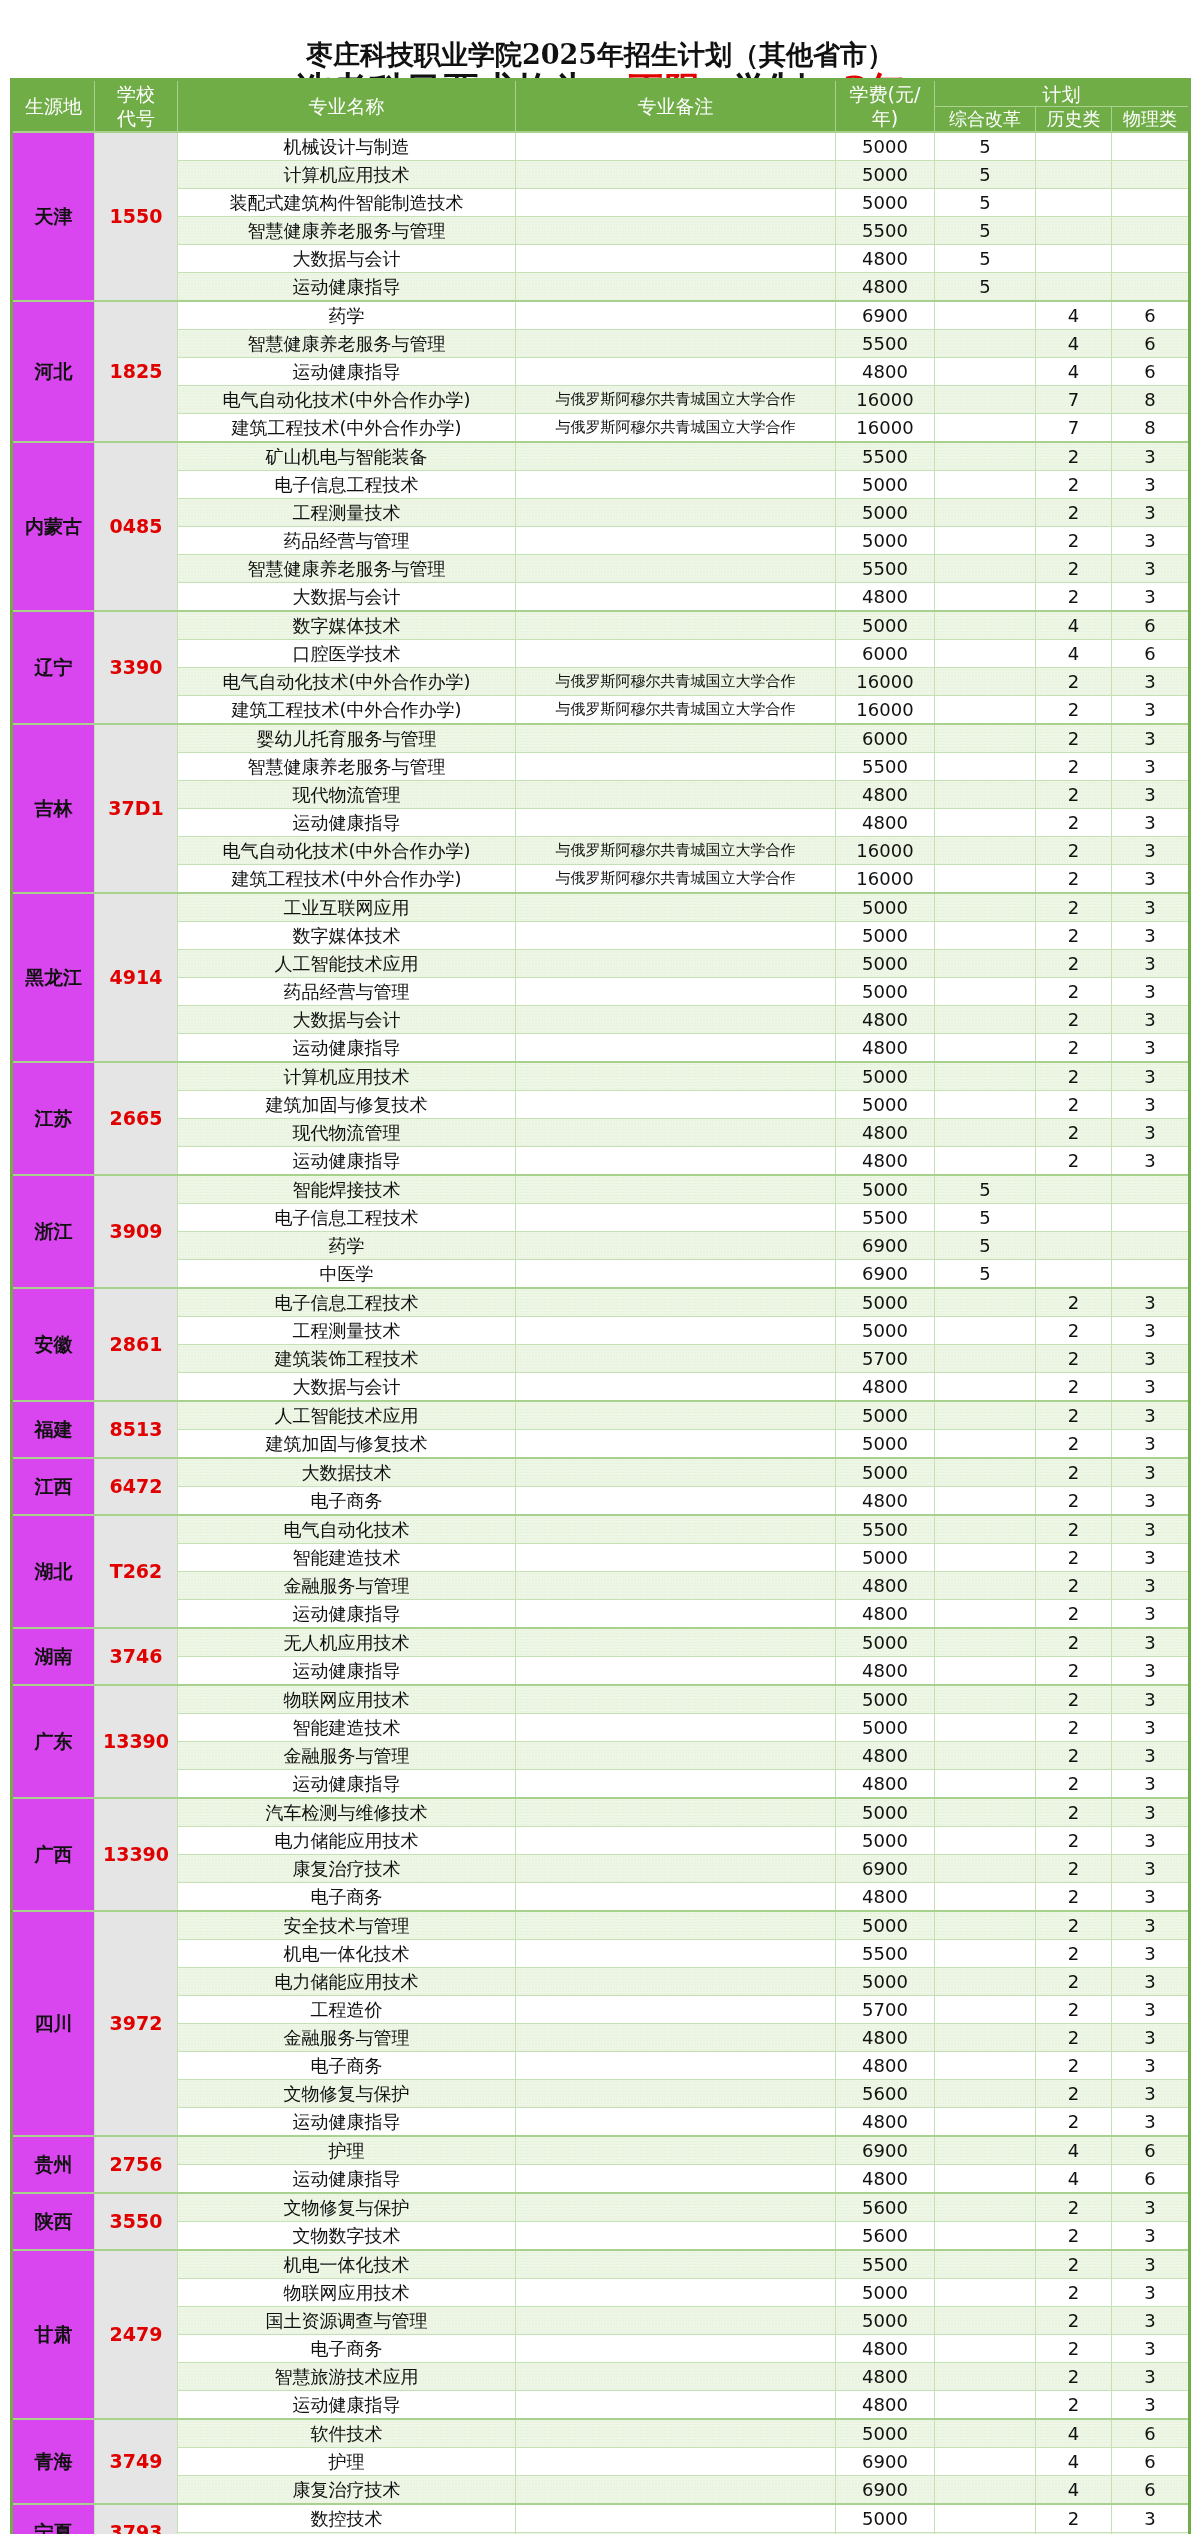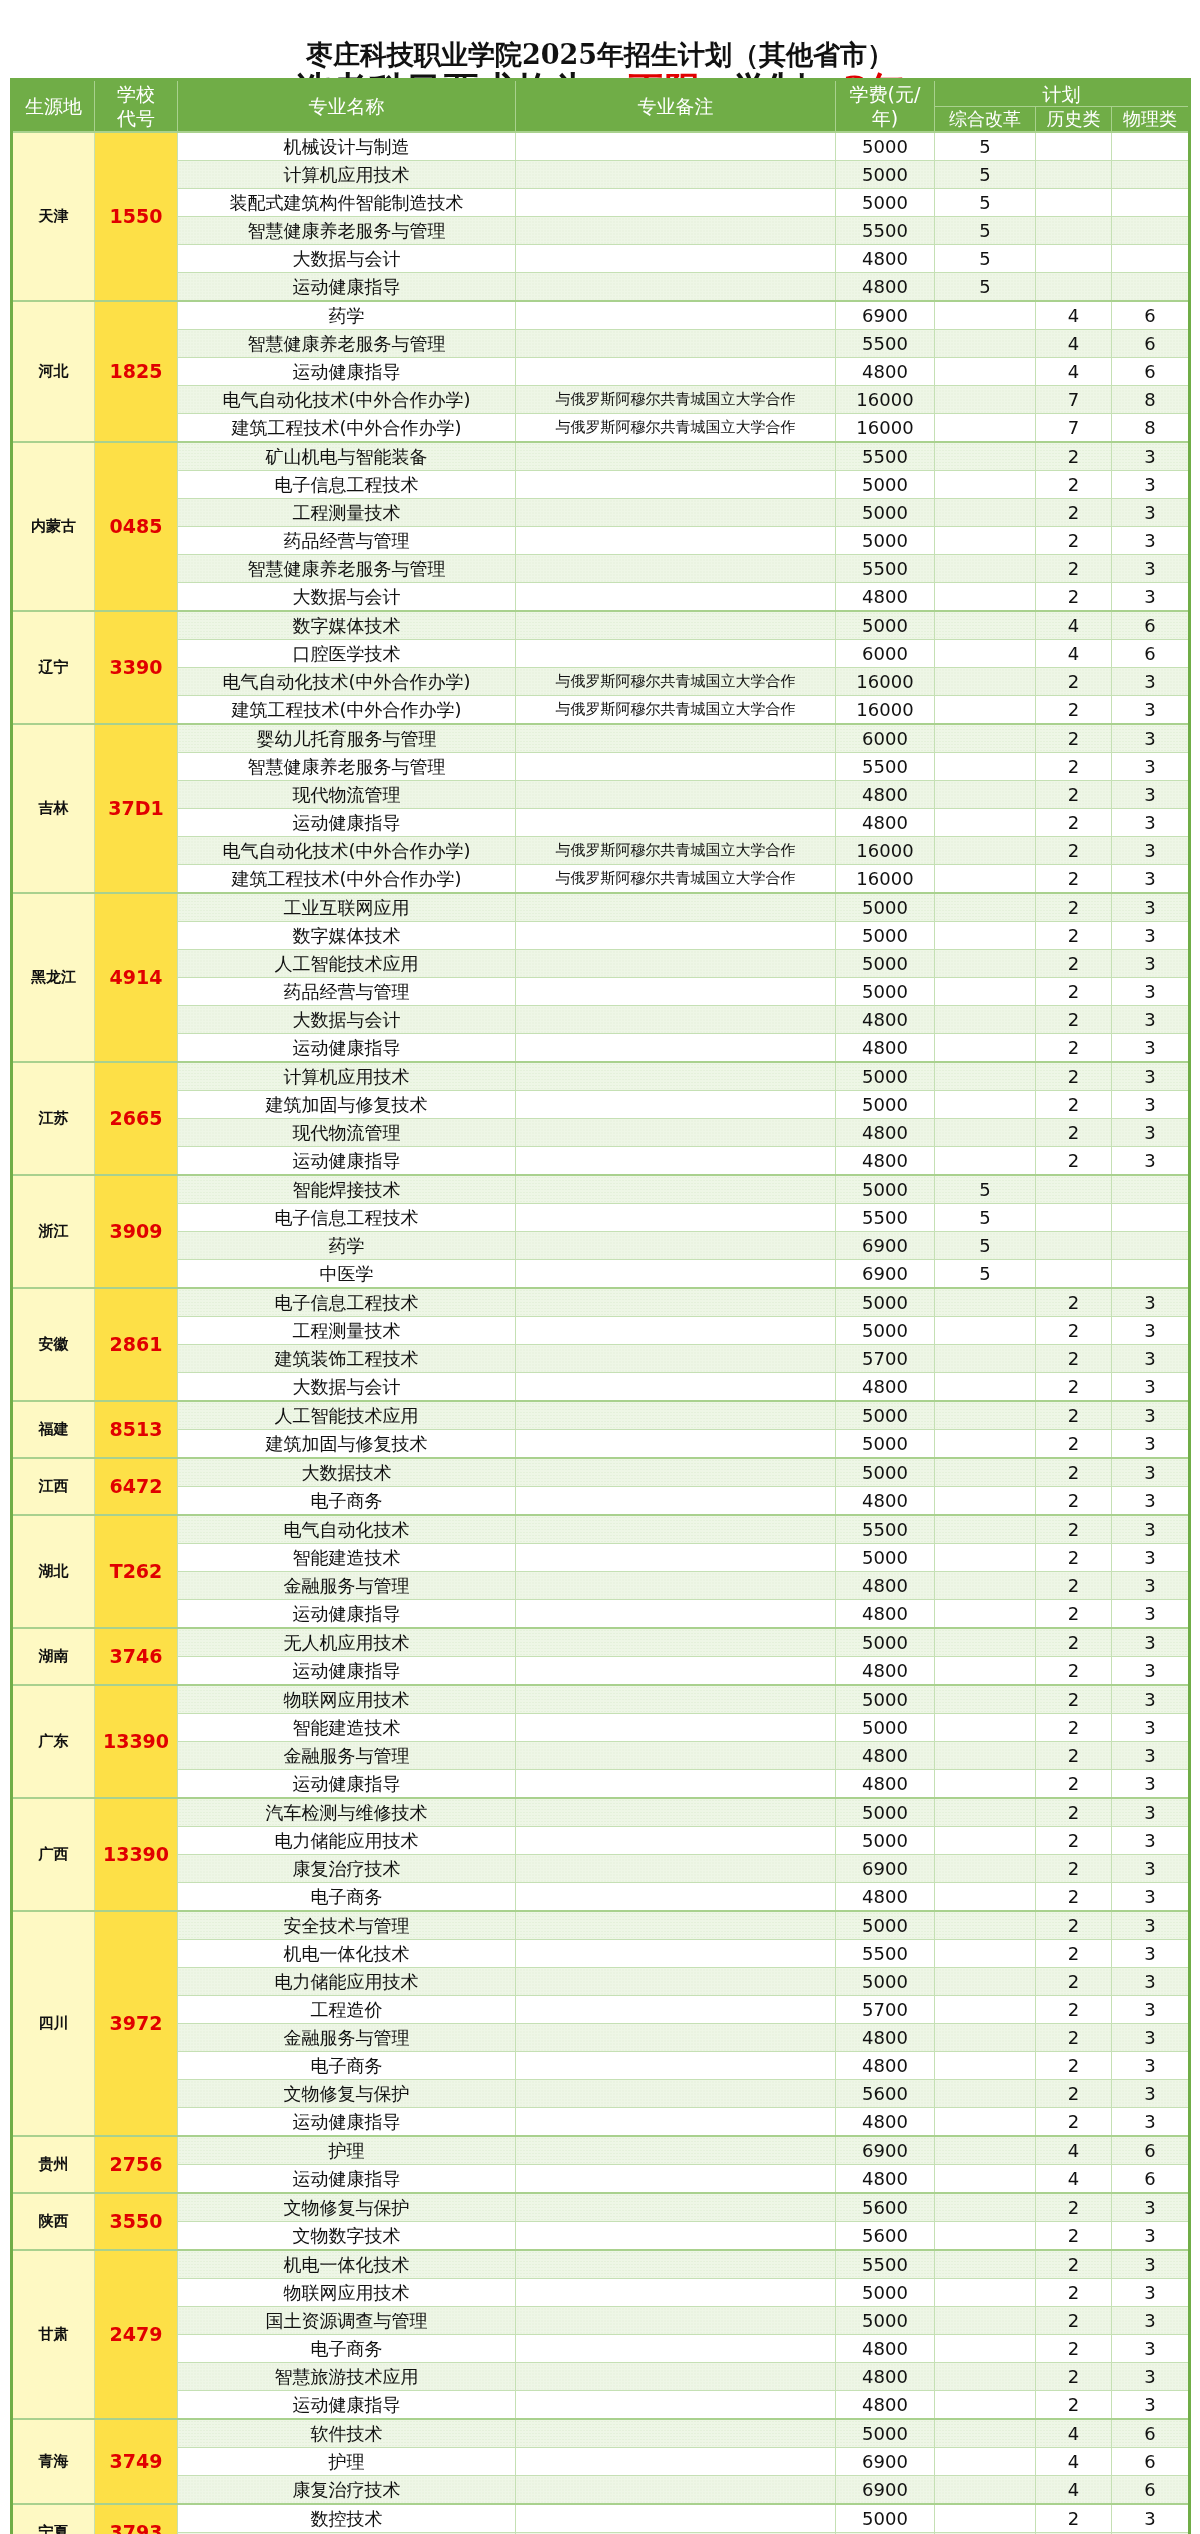--- a/index.html
+++ b/index.html
@@ -6,22 +6,22 @@
   body { width:1200px; height:2534px; position:relative; overflow:hidden; font-family:"DejaVu Sans","Liberation Sans",sans-serif; color:#111; }
   .title { position:absolute; left:0; width:1200px; text-align:center; font-family:"DejaVu Serif","Liberation Serif",serif; font-weight:bold; color:#111;margin-top:32px; }
   .title1 { top:6px; font-size:27px; line-height:34px; }
   .title2 { top:41px; font-size:37px; line-height:34px; }
   .red { color:#e00000; }
   .gap { display:inline-block; width:30px; }
   table.plan { position:absolute; left:10px; top:78px; border-collapse:collapse; table-layout:fixed; width:1178px; border:3px solid #70ad47; }
   .plan th { background:#70ad47; color:#ffffff; font-weight:normal; font-size:19px; border:1px solid #a9d18e; padding:0; line-height:22px; }
   .plan th.sub { font-size:18px; height:24px; }
   .plan td { border:1px solid #c5e0b4; height:27px; padding:0; text-align:center; font-size:18px; line-height:27px; white-space:nowrap; overflow:hidden; }
-  .plan td.prov { font-size:15px; font-weight:bold; background:#fef9c3;margin-top:37px; }
-  .plan td.code { font-size:19px; font-weight:bold; color:#e00000; background:#fde047; }
+  .plan td.prov { font-size:19px; font-weight:bold; background:#d946ef;margin-top:37px; }
+  .plan td.code { font-size:19px; font-weight:bold; color:#e00000; background:#e5e5e5; }
   .plan td.note { font-size:15px; }
   .plan tr.alt td.cell { background:#eef6e6; background-image:radial-gradient(#dcebd0 0.6px, transparent 0.8px); background-size:3px 3px; }
   .plan tr.grp td { border-top:2px solid #a9d18e; }
 </style>
 </head>
 <body>
 
 <div class="title title1">枣庄科技职业学院2025年招生计划（其他省市）</div>
 <div class="title title2"><span>选考科目要求均为：</span><span class="red">不限</span><span class="gap"></span><span>学制：</span><span class="red">3年</span></div>
 

